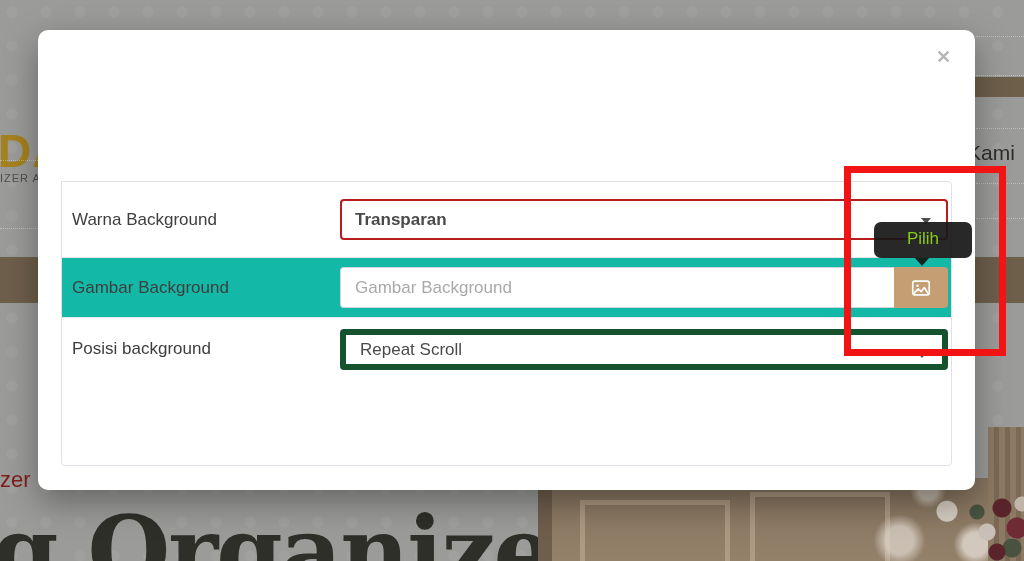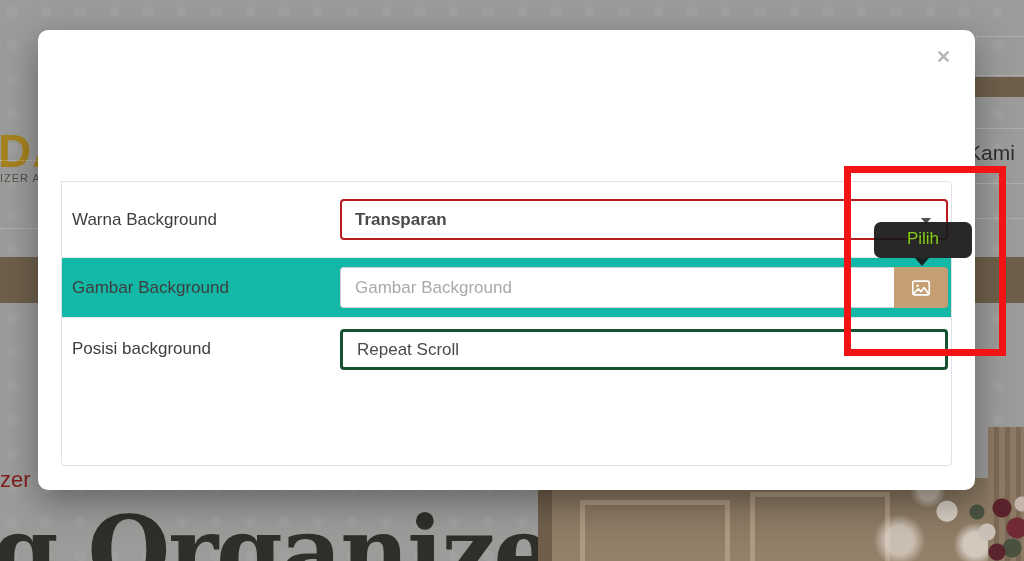--- a/index.html
+++ b/index.html
@@ -64,21 +64,21 @@
   .tab.active { border:1px solid #dee2e6; border-bottom:none; border-radius:8px 8px 0 0;
     background:#fff; height:55px; position:relative; z-index:2; }
   .content-box { position:absolute; left:23px; top:151px; width:891px; height:285px;
     border:1px solid #dee2e6; border-radius:0 4px 4px 4px; background:#fff; }
   .frow { display:grid; grid-template-columns:268px 1fr; align-items:center; padding:0 3px 0 10px; }
   .frow .flabel { font-size:17px; color:#3e3e3e; }
   .frow1 { height:75px; }
   .frow2 { height:61px; background:#14b8a6; border-top:1px solid #e7e7e7; border-bottom:1px solid #e7e7e7; }
   .frow3 { padding-top:11px; align-items:start; }
   .frow3 .flabel { padding-top:10px; }
-  .sel { position:relative; height:41px; border:3px solid #14532d; border-radius:4px; background:#fff;
+  .sel { position:relative; height:41px; border:6px solid #14532d; border-radius:4px; background:#fff;
     display:flex; align-items:center; padding:0 14px; font-size:17px; color:#4a4a4a; cursor:pointer; }
   .sel.focused { border:2px solid #b91c1c; padding:16px 13px;font-weight:bold; }
   .caret { position:absolute; right:15px; top:17px; width:0; height:0;
     border-left:5px solid transparent; border-right:5px solid transparent; border-top:6px solid #4e4e4e; }
   .stack .sel { margin-bottom:14px; }
   .input-group { display:flex; height:41px; }
   .input-group input { flex:1; height:41px; border:1px solid #ced4da; border-right:none;
     border-radius:4px 0 0 4px; padding:0 14px; font-size:17px; color:#4a4a4a; outline:none;
     font-family:"Liberation Sans", sans-serif; background:#fff; }
   .input-group input::placeholder { color:#a9a9a9; }

